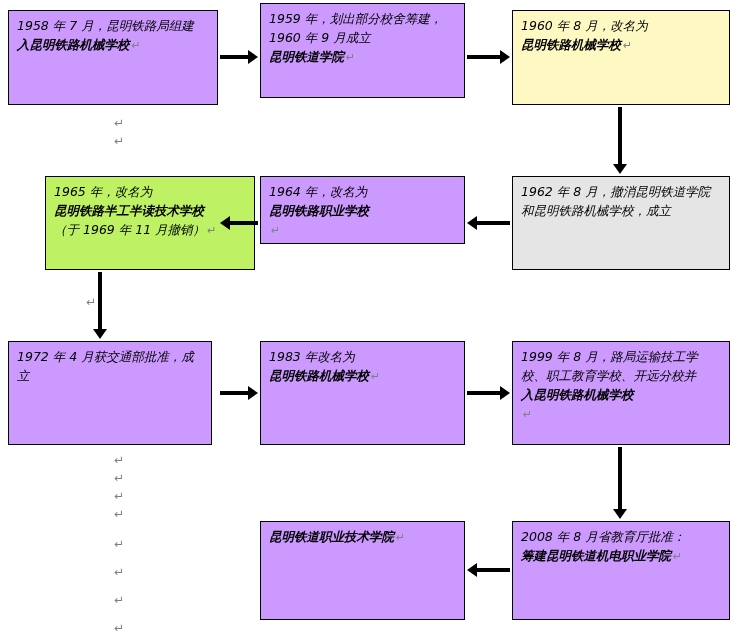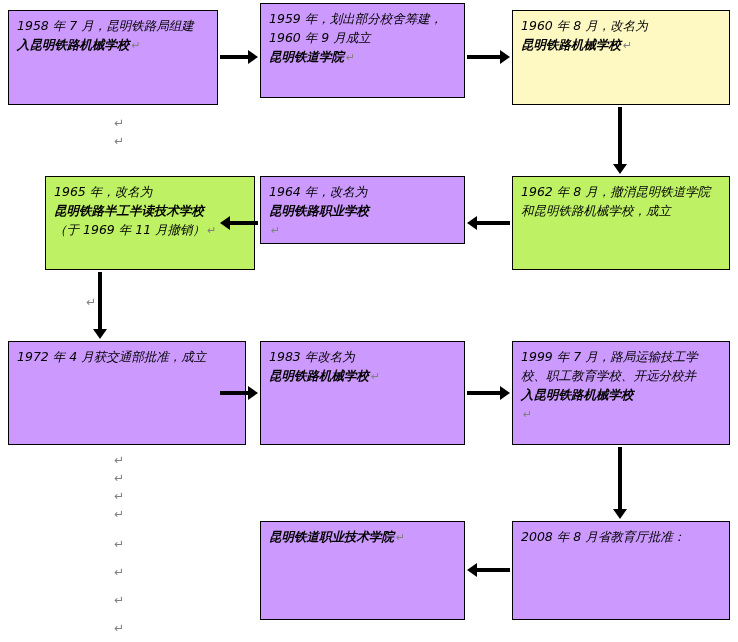--- a/index.html
+++ b/index.html
@@ -43,53 +43,54 @@
   <div class="box" style="left: 260px; top: 3px; width: 205px; height: 95px; background: rgb(204, 153, 255); border-color: rgb(0, 0, 0);">
     <div class="pre">1959 年，划出部分校舍筹建，1960 年 9 月成立</div>
     <div class="bname"><span class="b">昆明铁道学院</span><span class="mark" style="color: rgb(128, 128, 128);">↵</span></div>
   </div>
 
   <div class="box" style="left: 512px; top: 10px; width: 218px; height: 95px; background: #fef9c3; border-color: rgb(0, 0, 0);">
     <div class="pre">1960 年 8 月，改名为</div>
     <div class="bname"><span class="b">昆明铁路机械学校</span><span class="mark" style="color: rgb(128, 128, 128);">↵</span></div>
   </div>
 
-  <div class="box" style="left: 512px; top: 176px; width: 218px; height: 94px; background: #bef264; border-color: rgb(0, 0, 0);">
+  <div class="box" style="left: 512px; top: 176px; width: 218px; height: 94px; background: #e5e5e5; border-color: rgb(0, 0, 0);">
     <div class="pre">1962 年 8 月，撤消昆明铁道学院和昆明铁路机械学校，成立</div>
   </div>
 
   <div class="box" style="left: 260px; top: 176px; width: 205px; height: 68px; background: rgb(204, 153, 255); border-color: rgb(0, 0, 0);">
     <div class="pre">1964 年，改名为</div>
     <div class="bname"><span class="b">昆明铁路职业学校</span></div>
     <div class="markline"><span class="mark" style="color: rgb(128, 128, 128);">↵</span></div>
   </div>
 
   <div class="box" style="left: 8px; top: 176px; width: 210px; height: 94px; background: #bef264; border-color: rgb(0, 0, 0); margin-left: 37px;">
     <div class="pre">1965 年，改名为</div>
     <div class="bname"><span class="b">昆明铁路半工半读技术学校</span></div>
     <div class="post"><span>（于 1969 年 11 月撤销）</span><span class="mark" style="color: rgb(128, 128, 128);">↵</span></div>
   </div>
 
-  <div class="box" style="left: 8px; top: 341px; width: 238px; height: 104px; background: rgb(204, 153, 255); border-color: rgb(0, 0, 0);">
+  <div class="box" style="left: 8px; top: 341px; width: 204px; height: 104px; background: rgb(204, 153, 255); border-color: rgb(0, 0, 0);">
     <div class="pre">1972 年 4 月获交通部批准，成立</div>
   </div>
 
   <div class="box" style="left: 260px; top: 341px; width: 205px; height: 104px; background: rgb(204, 153, 255); border-color: rgb(0, 0, 0);">
     <div class="pre">1983 年改名为</div>
     <div class="bname"><span class="b">昆明铁路机械学校</span><span class="mark" style="color: rgb(128, 128, 128);">↵</span></div>
   </div>
 
   <div class="box" style="left: 512px; top: 341px; width: 218px; height: 104px; background: rgb(204, 153, 255); border-color: rgb(0, 0, 0);">
-    <div class="pre">1999 年 7 月，路局运输技工学校、职工教育学校、开远分校并</div>
+    <div class="pre">1999 年 8 月，路局运输技工学校、职工教育学校、开远分校并</div>
     <div class="bname"><span class="b">入昆明铁路机械学校</span></div>
     <div class="markline"><span class="mark" style="color: rgb(128, 128, 128);">↵</span></div>
   </div>
 
   <div class="box" style="left: 512px; top: 521px; width: 218px; height: 99px; background: rgb(204, 153, 255); border-color: rgb(0, 0, 0);">
     <div class="pre">2008 年 8 月省教育厅批准：</div>
+    <div class="bname"><span class="b">筹建昆明铁道机电职业学院</span><span class="mark" style="color: rgb(128, 128, 128);">↵</span></div>
   </div>
 
   <div class="box" style="left: 260px; top: 521px; width: 205px; height: 99px; background: rgb(204, 153, 255); border-color: rgb(0, 0, 0);">
     <div class="bname"><span class="b">昆明铁道职业技术学院</span><span class="mark" style="color: rgb(128, 128, 128);">↵</span></div>
   </div>
 
   <div class="ar ar-h ar-right" style="left:220px;top:50px;width:38px">
       <i class="bar"></i>
       <i class="head"></i>
     </div>

